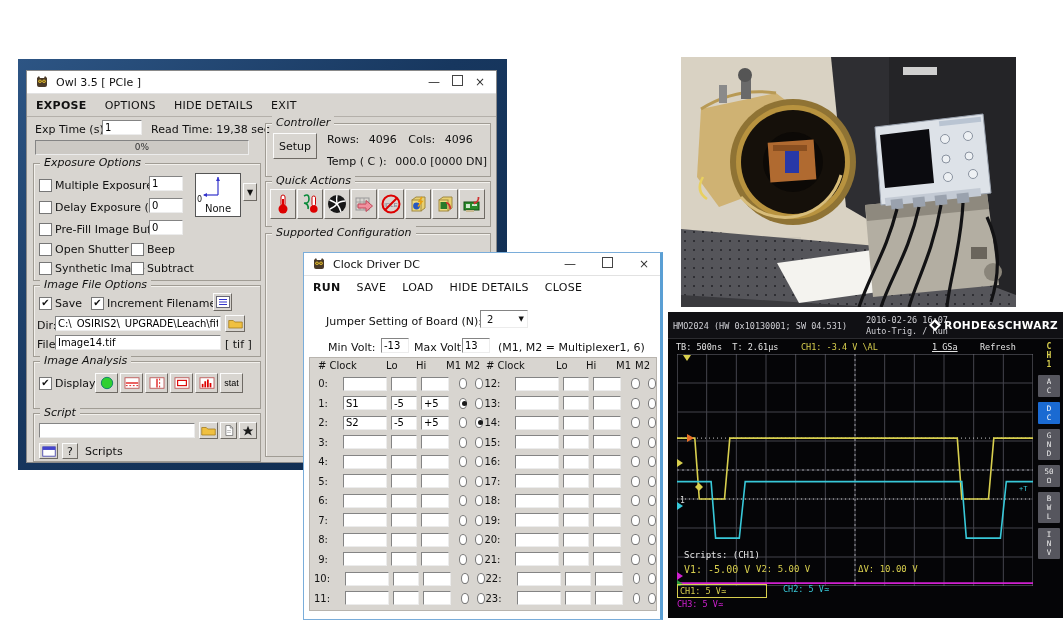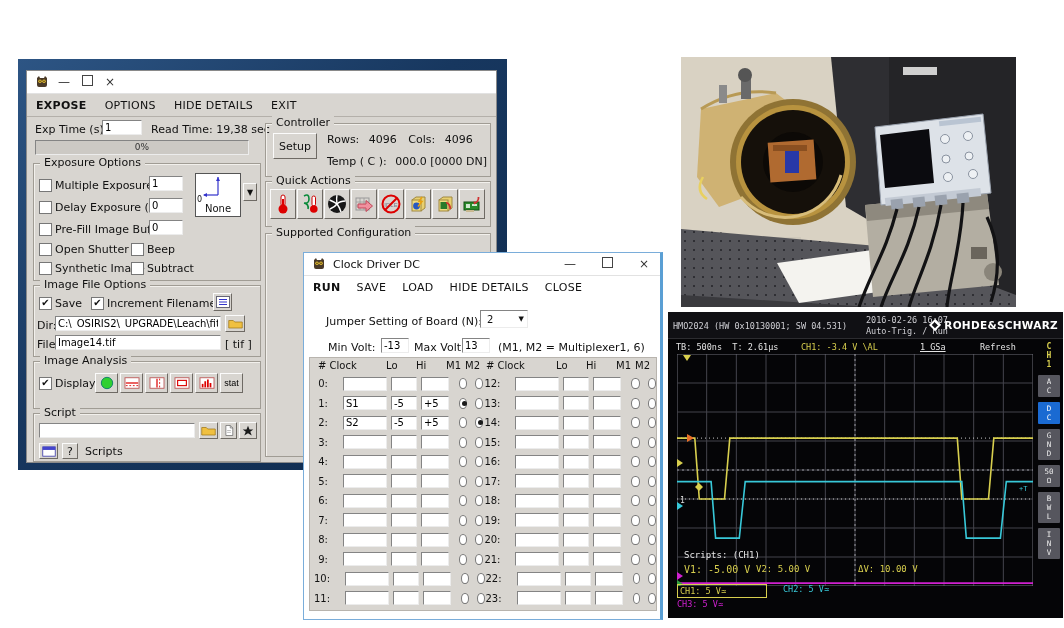--- a/index.html
+++ b/index.html
@@ -8,21 +8,21 @@
   
   .win{position:absolute;background:#d8d5d0;border:1px solid #8a8a8a;font-size:11px;color:#111;}
   .tbar{height:22px;background:#fff;display:flex;align-items:center;padding:0 8px;gap:7px;border-bottom:1px solid #e2e2e2;}
   .ttext{flex:1;font-size:11px;color:#101010;}
   .wbtn{width:16px;text-align:center;font-size:12px;color:#333;line-height:16px;cursor:default;}
   .maxg{width:9px;height:9px;border:1px solid #444;display:inline-block;}
   .mbar{height:22px;display:flex;align-items:center;gap:18px;padding:0 9px;background:#d8d5d0;border-bottom:1px solid #b4b0aa;}
   .mbar .mi{font-size:11px;letter-spacing:.3px;}
   .mbar .mi:first-child{font-weight:bold;}
   .grp{position:absolute;border:1px solid #a09c94;box-shadow:1px 1px 0 #f2f0ec inset;}
-  .glabel{position:absolute;top:-8px;left:6px;background:#d8d5d0;padding:0 4px;font-size:11px;}
+  .glabel{position:absolute;top:-8px;left:6px;background:#d8d5d0;padding:0 4px;font-size:11px;font-style:italic;}
   .lbl{position:absolute;font-size:11px;white-space:nowrap;}
   .ti{position:absolute;background:#fff;border:1px solid;border-color:#848484 #ececec #ececec #848484;
     font-family:"DejaVu Sans",sans-serif;font-size:10px;padding:0 2px;height:15px;box-sizing:border-box;}
   .btn{position:absolute;background:#d8d5d0;border:1px solid;border-color:#fbfbfb #6e6a64 #6e6a64 #fbfbfb;
     font-size:11px;display:flex;align-items:center;justify-content:center;box-sizing:border-box;cursor:default;}
   .cb{position:absolute;width:11px;height:11px;background:#fff;border:1px solid #777;font-size:10px;line-height:10px;text-align:center;color:#111;}
   .cb.on::after{content:"✔";}
   .rad{display:inline-block;width:11px;height:11px;border-radius:50%;background:#fff;border:1px solid #787878;box-sizing:border-box;position:relative;}
   .rad.on::after{content:"";position:absolute;left:2px;top:2px;width:5px;height:5px;border-radius:50%;background:#1a1a1a;}
   .pbar{position:absolute;border:1px solid;border-color:#848484 #ececec #ececec #848484;background:#ccc9c4;
@@ -73,20 +73,21 @@
   <div class="tbar">
     <span style="display:flex;">
       <svg width="14" height="14" viewBox="0 0 14 14">
           <path d="M2 3 L4 1 L5 3 H9 L10 1 L12 3 V10 A2 2 0 0 1 10 12 H4 A2 2 0 0 1 2 10 Z" fill="#4a3a28"></path>
           <circle cx="5" cy="6.2" r="1.7" fill="#e8c030"></circle>
           <circle cx="9" cy="6.2" r="1.7" fill="#e8c030"></circle>
           <circle cx="5" cy="6.2" r=".7" fill="#201408"></circle>
           <circle cx="9" cy="6.2" r=".7" fill="#201408"></circle>
         </svg>
     </span>
+    <span class="ttext">Owl 3.5 [ PCIe ]</span>
     <span class="wbtn">—</span>
     <span class="wbtn"><span class="maxg"></span></span>
     <span class="wbtn">×</span>
   </div>
   <div class="mbar">
       <span class="mi">EXPOSE</span>
       <span class="mi">OPTIONS</span>
       <span class="mi">HIDE DETAILS</span>
       <span class="mi">EXIT</span>
     </div>
@@ -625,21 +626,21 @@
           <path d="M7 3.2 L10.8 7 L7 10.8 L3.2 7 Z" fill="#101014"></path>
           <path d="M7 0 L14 7 H10 L7 4 Z" fill="#fff"></path>
         </svg>
       <span>ROHDE&amp;SCHWARZ</span>
     </span>
   </div>
   <span class="st" style="left:8px;top:30px;">
     <span>TB: 500ns</span>&nbsp;&nbsp;<span>T: 2.61µs</span>
   </span>
   <span class="st yellow" style="left:133px;top:30px;">CH1: -3.4 V \AL</span>
-  <span class="st" style="left:252px;top:30px;text-decoration:underline;">1 GSa</span>
+  <span class="st" style="left:264px;top:30px;text-decoration:underline;">1 GSa</span>
   <span class="st" style="left:312px;top:30px;">Refresh</span>
 
   <svg id="wavesvg" style="position:absolute;left:9px;top:42px;" width="356" height="232" viewBox="0 0 356 232">
       <line x1="0" y1="0" x2="0" y2="232" stroke="#70707a" stroke-width="1"></line>
       <line x1="29.666666666666668" y1="0" x2="29.666666666666668" y2="232" stroke="#45454d" stroke-width="1"></line>
       <line x1="59.333333333333336" y1="0" x2="59.333333333333336" y2="232" stroke="#45454d" stroke-width="1"></line>
       <line x1="89" y1="0" x2="89" y2="232" stroke="#45454d" stroke-width="1"></line>
       <line x1="118.66666666666667" y1="0" x2="118.66666666666667" y2="232" stroke="#45454d" stroke-width="1"></line>
       <line x1="148.33333333333334" y1="0" x2="148.33333333333334" y2="232" stroke="#45454d" stroke-width="1"></line>
       <line x1="178" y1="0" x2="178" y2="232" stroke="#45454d" stroke-width="1"></line>

